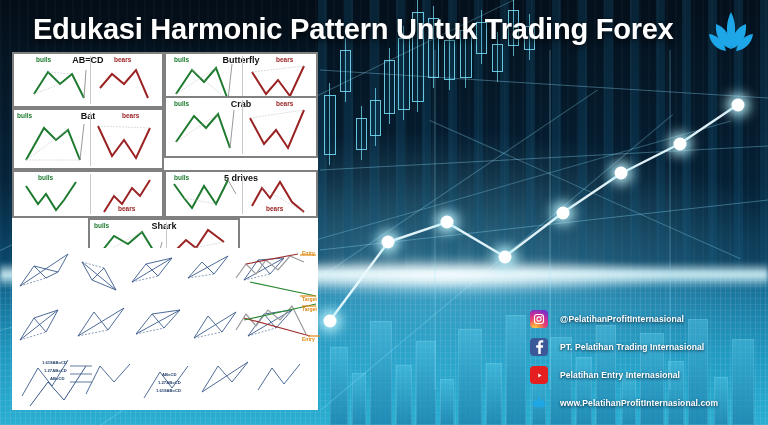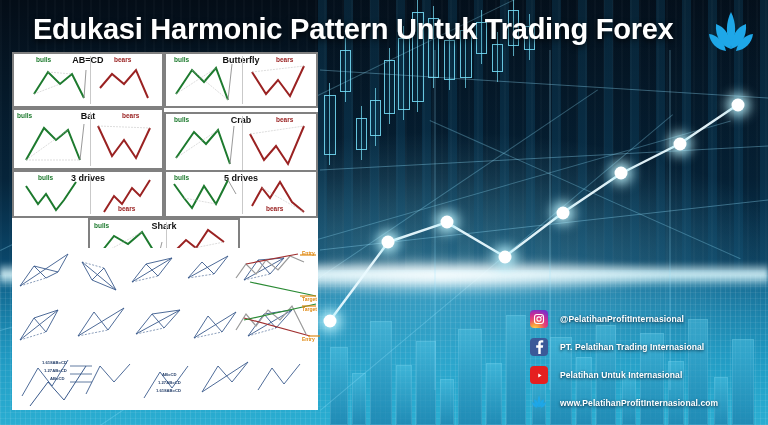--- a/index.html
+++ b/index.html
@@ -227,37 +227,36 @@
         <svg width="152" height="62" style="position:absolute;left:0;top:0;">
           <polyline points="12,50 30,18 42,30 54,20 66,50" fill="none" stroke="#1d7a2e" stroke-width="2"></polyline>
           <polyline points="66,50 70,14" fill="none" stroke="#999" stroke-width="1"></polyline>
           <polyline points="84,16 98,46 110,30 122,48 136,18" fill="none" stroke="#9a2222" stroke-width="2"></polyline>
           <g stroke="#bbb" stroke-width=".5" stroke-dasharray="2,1" fill="none">
             <path d="M12,50 L54,20 M12,50 L66,50 M84,16 L136,18"></path>
           </g>
         </svg>
       </div>
 
-      <div class="cell" style="left:152px;top:60px;width:154px;height:62px;">
+      <div class="cell" style="left:152px;top:44px;width:154px;height:62px;">
         <div class="ttl">Crab</div>
         <div class="bulls" style="left:8px;top:2px;">bulls</div>
         <div class="bears" style="left:110px;top:2px;">bears</div>
         <div class="midline" style="left:76px;"></div>
         <svg width="154" height="62" style="position:absolute;left:0;top:0;">
           <polyline points="10,44 28,18 40,30 52,16 64,50" fill="none" stroke="#1d7a2e" stroke-width="2"></polyline>
           <polyline points="64,50 68,12" fill="none" stroke="#999" stroke-width="1"></polyline>
           <polyline points="84,20 98,46 110,32 122,50 138,12" fill="none" stroke="#9a2222" stroke-width="2"></polyline>
           <g stroke="#bbb" stroke-width=".5" stroke-dasharray="2,1" fill="none">
             <path d="M10,44 L52,16 M84,20 L138,12"></path>
           </g>
         </svg>
       </div>
 
       <div class="cell" style="left:0;top:118px;width:152px;height:48px;">
-        <div class="ttl">3 drives</div>
         <div class="bulls" style="left:24px;top:2px;">bulls</div>
         <div class="bears" style="left:104px;top:33px;">bears</div>
         <div class="midline" style="left:76px;"></div>
         <svg width="152" height="48" style="position:absolute;left:0;top:0;">
           <polyline points="12,14 24,32 32,22 42,38 50,28 62,10" fill="none" stroke="#1d7a2e" stroke-width="2"></polyline>
           <polyline points="90,40 100,24 108,32 118,16 126,24 136,8" fill="none" stroke="#9a2222" stroke-width="2"></polyline>
         </svg>
       </div>
 
       <div class="cell" style="left:152px;top:118px;width:154px;height:48px;">
@@ -379,21 +378,21 @@
       </div>
       <div class="ctext">PT. Pelatihan Trading Internasional</div>
     </div>
 
     <div class="crow">
       <div class="cicon yt">
         <svg width="11" height="9" viewBox="0 0 14 10">
             <polygon points="5.4,2.4 9.6,5 5.4,7.6" fill="#fff"></polygon>
           </svg>
       </div>
-      <div class="ctext">Pelatihan Untuk Internasional</div>
+      <div class="ctext">Pelatihan Entry Internasional</div>
     </div>
 
     <div class="crow">
       <div class="cicon" style="background:none;">
         <svg width="18" height="18" viewBox="0 0 56 56">
           <g fill="#1ea7e8">
             <path d="M28 4 C33 14 34 26 28 40 C22 26 23 14 28 4 Z"></path>
             <path d="M13 16 C22 19 28 28 28 41 C18 38 12 29 13 16 Z"></path>
             <path d="M43 16 C34 19 28 28 28 41 C38 38 44 29 43 16 Z"></path>
             <path d="M6 26 C14 27 21 33 23 43 C14 42 7 35 6 26 Z"></path>

